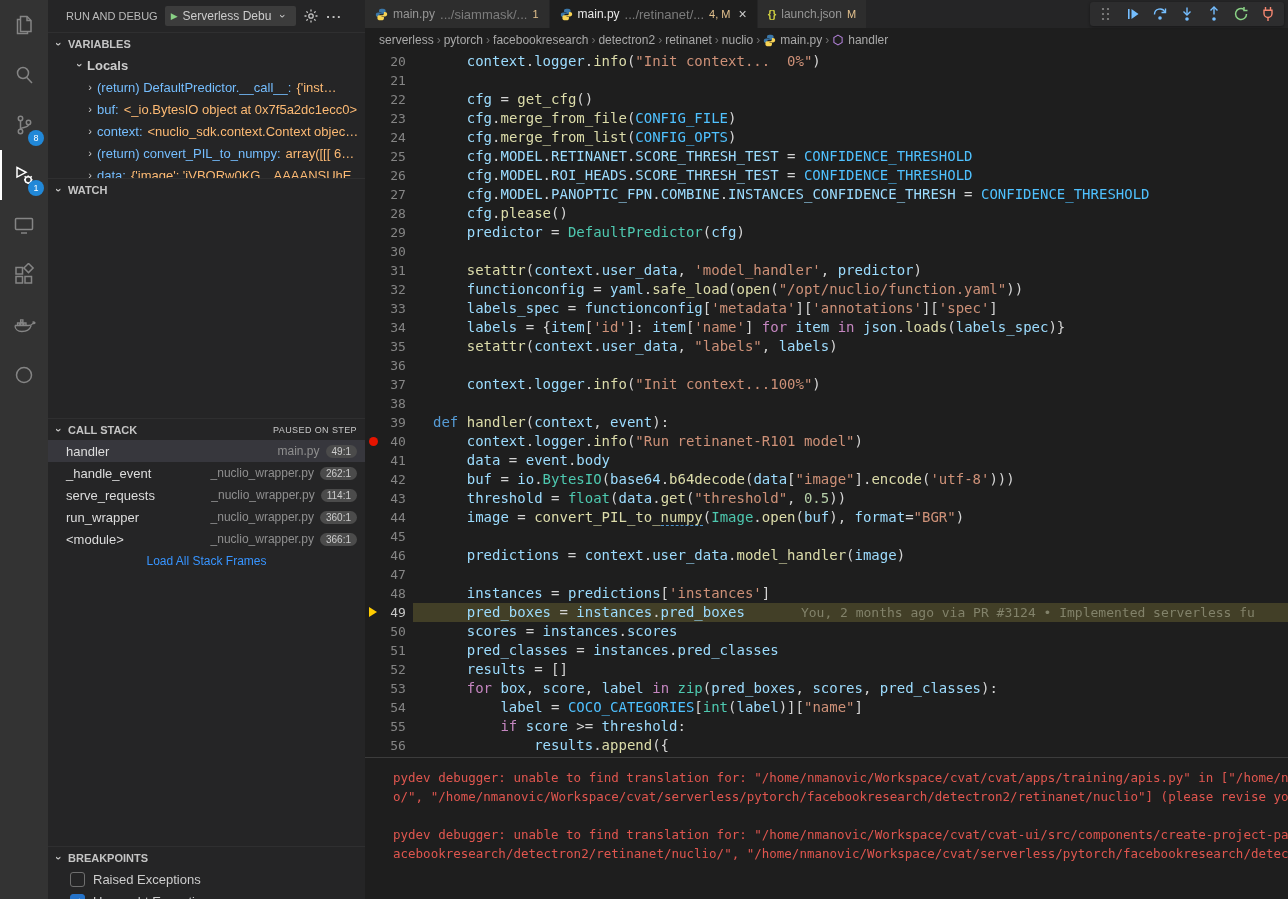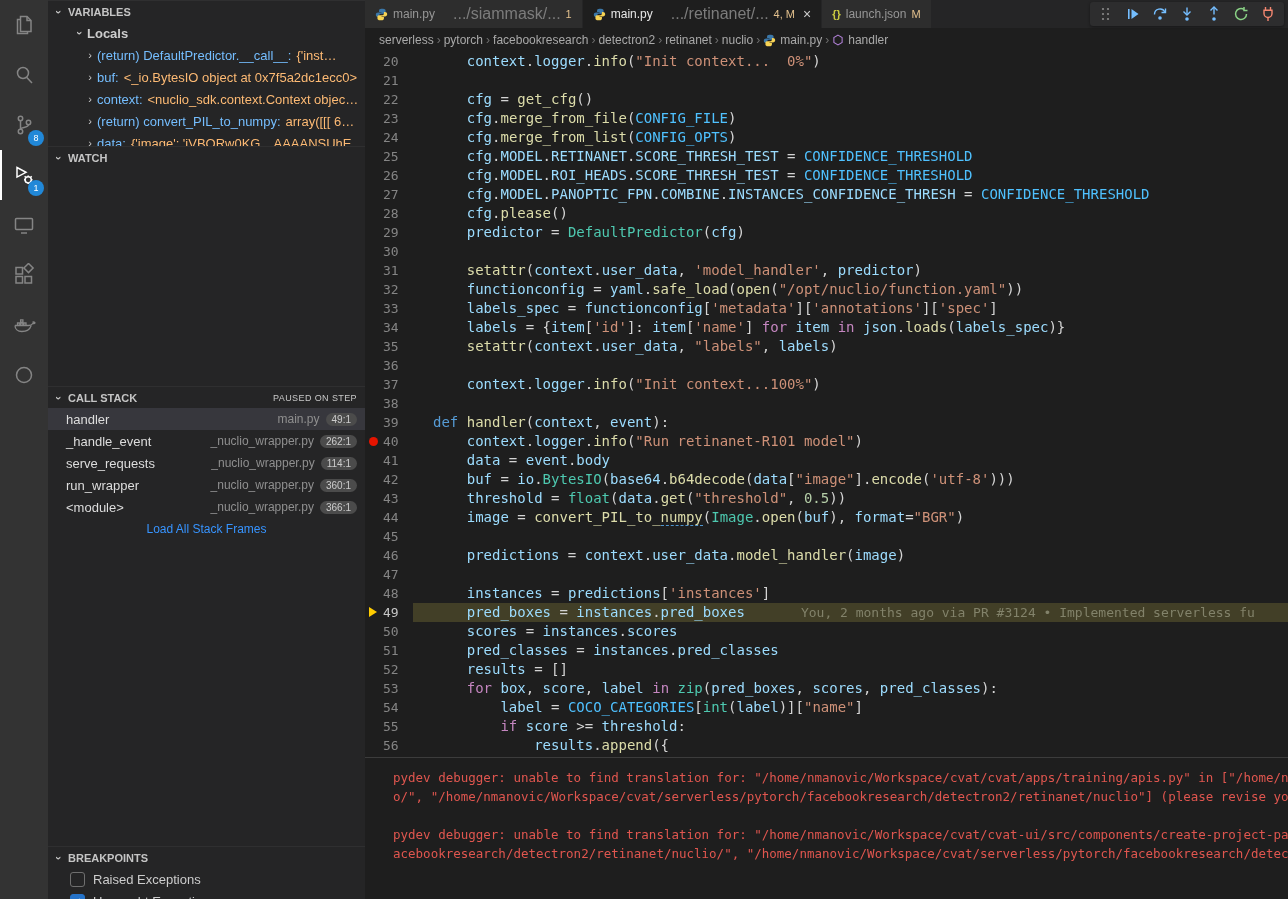--- a/index.html
+++ b/index.html
@@ -52,42 +52,42 @@
        font-size:10px;line-height:13px;text-align:center;color:#fff;cursor:pointer;}
   .cbx.checked{background:#2472c8;border-color:#2472c8;}
 
   
   .main{position:absolute;left:365px;top:0;right:0;bottom:0;display:flex;flex-direction:column;background:#1e1e1e;}
   .tabbar{height:28px;flex:none;background:#252526;display:flex;position:relative;}
   .tab{display:flex;align-items:center;gap:5px;padding:0 10px;background:#2d2d2d;
        border-right:1px solid #252526;font-size:12px;color:#969696;cursor:pointer;white-space:nowrap;}
   .tab.active{background:#1e1e1e;color:#e7e7e7;}
   .tab-icon svg{display:block;}
-  .tab-path{font-size:16px;color:#7c7c7c;margin-left:13px;}
+  .tab-path{font-size:13px;color:#7c7c7c;}
   .tab-badge{color:#e2c08d;font-size:11px;}
   .tab-close{color:#cccccc;font-size:14px;margin-left:3px;}
   .json-ic{color:#cbcb41;font-weight:700;font-size:11px;}
   .debug-toolbar{position:absolute;right:4px;top:2px;height:24px;display:flex;align-items:center;
                  gap:11px;padding:0 8px;background:#2d2d2e;border-radius:3px;box-shadow:0 1px 3px rgba(0,0,0,.4);}
   .dt-btn{display:flex;align-items:center;cursor:pointer;}
   .dt-btn svg{width:16px;height:16px;display:block;}
 
   .breadcrumbs{height:24px;flex:none;display:flex;align-items:center;gap:3px;padding-left:14px;
                font-size:12px;color:#a9a9a9;}
   .bc-sep{color:#6e6e6e;}
   .bc-item{display:flex;align-items:center;gap:4px;cursor:pointer;}
   .bc-ic svg{display:block;}
 
   .editor{flex:1;overflow:hidden;font-family:"DejaVu Sans Mono",monospace;font-size:14px;}
   .code-row{display:flex;height:19px;line-height:19px;white-space:pre;}
   .g-bp{width:18px;flex:none;position:relative;cursor:pointer;}
   .bp-dot{position:absolute;left:4px;top:5px;width:9px;height:9px;border-radius:50%;background:#e51400;}
   .exec-arrow{position:absolute;left:4px;top:4px;width:0;height:0;border-top:5px solid transparent;
               border-bottom:5px solid transparent;border-left:8px solid #ffcc00;}
-  .g-num{width:30px;flex:none;text-align:left;color:#858585;font-size:13px;}
+  .g-num{width:30px;flex:none;text-align:center;color:#858585;font-size:13px;}
   .line-code{flex:1;padding-left:20px;}
   .code-row.current .line-code{background:rgba(255,238,90,.16);}
   .code-row.current .g-num{color:#c6c6c6;}
   .blame{color:#82826a;margin-left:56px;font-size:13px;}
   .tk-k{color:#569cd6;} .tk-c{color:#c586c0;} .tk-f{color:#dcdcaa;margin-top:36px;} .tk-v{color:#9cdcfe;}
   .tk-s{color:#ce9178;} .tk-n{color:#b5cea8;margin-top:24px;} .tk-C{color:#4fc1ff;} .tk-t{color:#4ec9b0;}
   .tk-p{color:#d4d4d4;} .tk-u{border-bottom:1px dashed #4e94ce;}
 
   
   .panel{height:142px;flex:none;border-top:1px solid #3c3c3c;display:flex;flex-direction:column;}
@@ -176,20 +176,35 @@
       <div class="ab-item">
         <span class="ab-icon">
           <svg viewBox="0 0 24 24" fill="none" stroke="currentColor" stroke-width="1.5">
             <circle cx="12" cy="12" r="7.5"></circle>
           </svg>
         </span>
       </div>
     </div>
 
   <div class="sidebar">
+    <div class="sb-header">
+      <span class="sb-title">RUN AND DEBUG</span>
+      <div class="launch-select">
+        <span class="play">▶</span>
+        <span>Serverless Debu</span>
+        <span class="chev open">›</span>
+      </div>
+      <span class="hdr-ic" id="gear-slot">
+          <svg viewBox="0 0 16 16" fill="none" stroke="currentColor" stroke-width="1.3">
+            <circle cx="8" cy="8" r="2.2"></circle>
+            <path d="M8 1.5v2M8 12.5v2M1.5 8h2M12.5 8h2M3.4 3.4l1.4 1.4M11.2 11.2l1.4 1.4M12.6 3.4l-1.4 1.4M4.8 11.2l-1.4 1.4"></path>
+          </svg>
+        </span>
+      <span class="hdr-ic dots">···</span>
+    </div>
 
     <div class="sec-h">
       <span class="chev open">›</span>
       <span>VARIABLES</span>
     </div>
     <div id="vars-body">
       <div class="scope-row">
         <span class="chev open">›</span>
         <span>Locals</span>
       </div>

